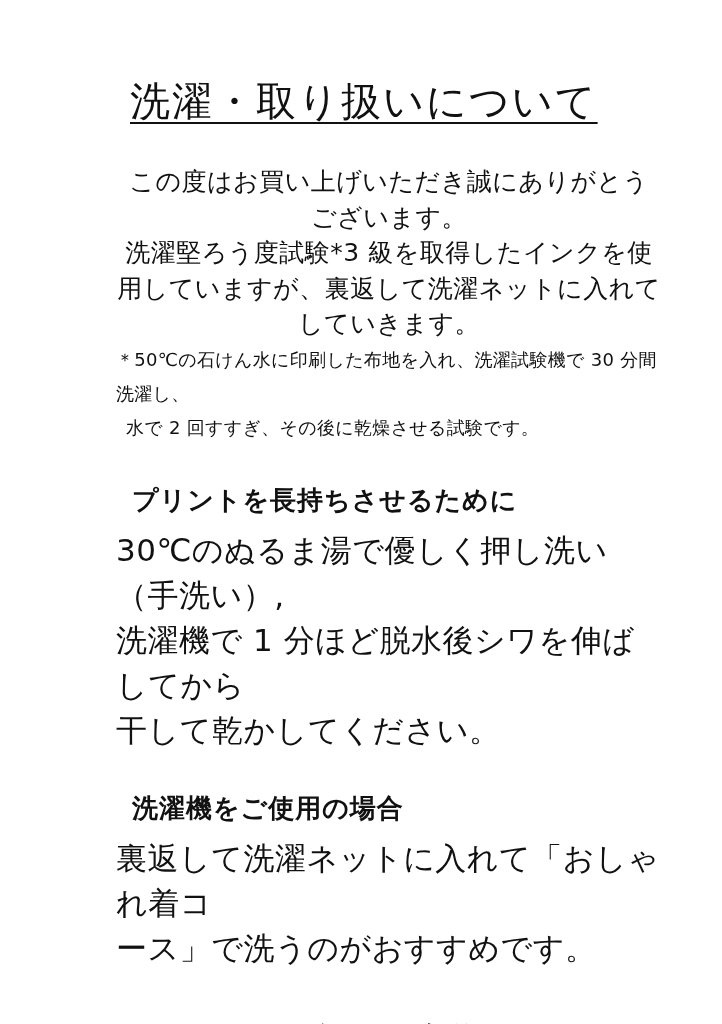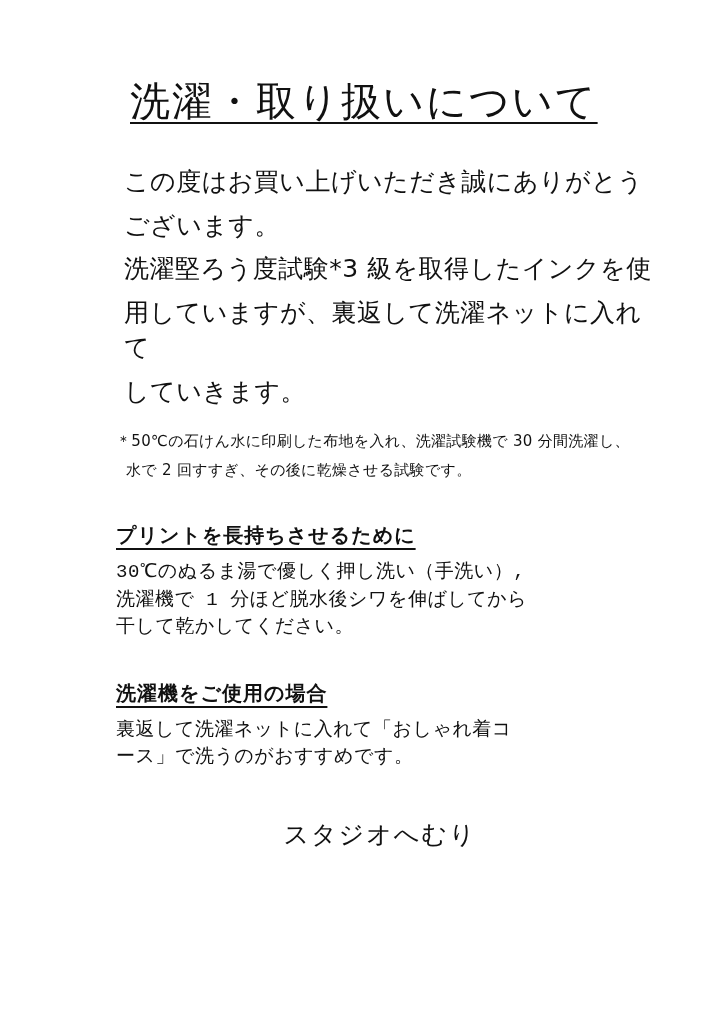--- a/index.html
+++ b/index.html
@@ -37,53 +37,52 @@
     white-space: nowrap;
   }
 
   .intro {
     margin-top: 40px;
     font-size: 25px;
     line-height: 1.42;
     letter-spacing: 0.5px;
   }
   .intro p {
-    margin: 8px;
+    margin: 0;
+    text-align: center;
   }
 
   .footnote {
-    margin-top: 18px;
-    font-size: 15px;
+    margin-top: 1px;
+    font-size: 18px;
     line-height: 1.9;
     letter-spacing: 0.3px;
   }
   .footnote p {
     margin: 0;
   }
   .footnote p.indent {
     padding-left: 10px;
   }
 
   .section {
     margin-top: 38px;
   }
   .section-heading {
-    font-size: 20px;
+    font-size: 26px;
     letter-spacing: 1px;
-    text-decoration: underline;
     text-underline-offset: 6px;
     text-decoration-thickness: 2px;
-    margin: 0 0 10px 0;
+    margin: 0 0 10px 16px;
     display: inline-block;
   }
   .section-body {
-    font-size: 19px;
+    font-size: 31px;
     line-height: 1.45;
     letter-spacing: 0.5px;
-    font-family: Liberation Mono, monospace;
   }
   .section-body p {
     margin: 0;
   }
 
   .note {
     margin-top: 32px;
     font-size: 25px;
     line-height: 1.45;
     letter-spacing: 0.5px;

